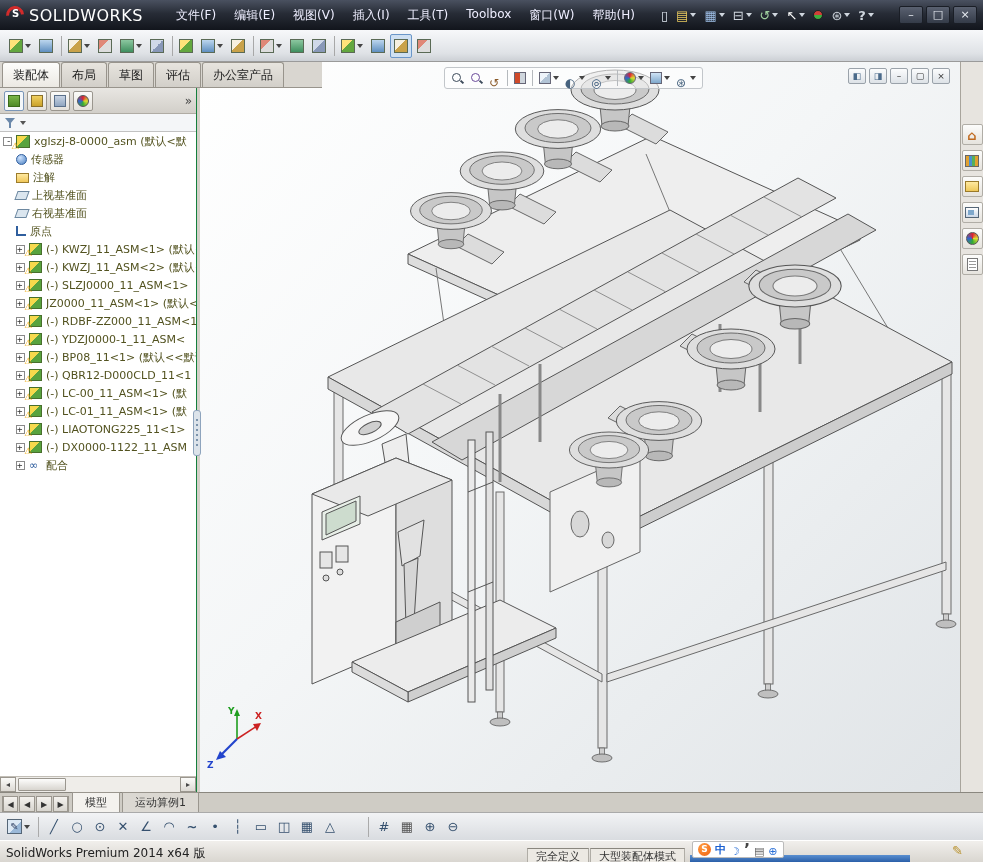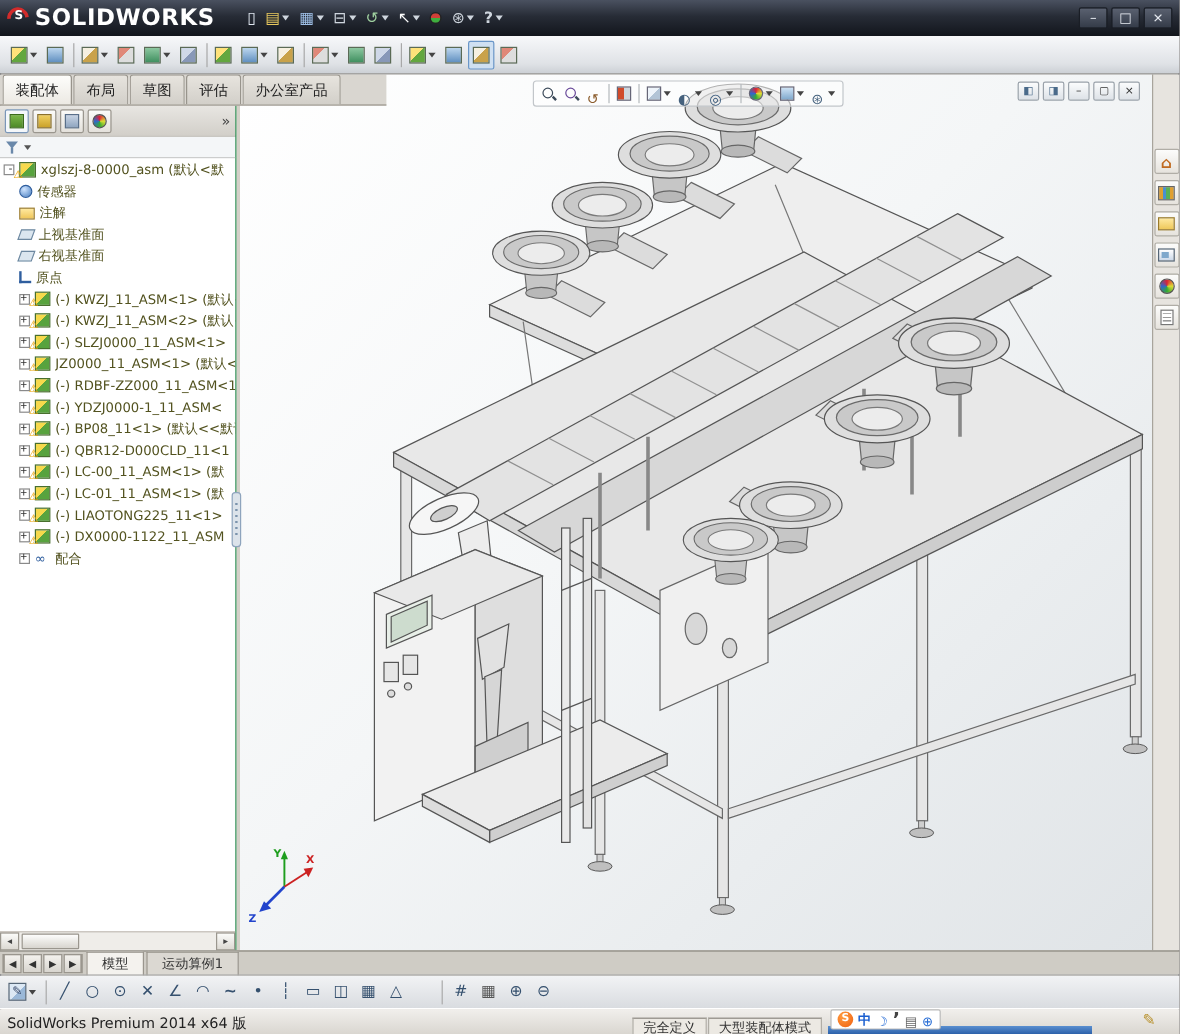--- a/index.html
+++ b/index.html
@@ -6,21 +6,21 @@
 html,body{width:983px;height:862px;overflow:hidden}
 body{font-family:"DejaVu Sans","Liberation Sans",sans-serif;background:#d4d0c8;position:relative}
 .app{position:absolute;inset:0;box-shadow:inset 0 0 0 1px #2a2f3a}
 i{font-style:normal;display:inline-block}
 
 
 .titlebar{position:absolute;left:0;top:0;width:983px;height:30px;background:linear-gradient(180deg,#4a5160 0%,#272c36 45%,#12151c 100%);display:flex;align-items:center;color:#fff;z-index:30}
 .brand{display:flex;align-items:center;gap:5px;padding:0 10px 0 6px}
 .ds-mark{width:18px;height:18px;border-radius:50%;border:3px solid transparent;border-left-color:#d22b2b;border-top-color:#d22b2b;transform:rotate(40deg);position:relative}
 .ds-mark i{position:absolute;left:2px;top:-1px;transform:rotate(-40deg);font-weight:bold;font-size:10px;color:#fff}
-.brand-text{font-weight:bold;font-size:19px;letter-spacing:.5px}
+.brand-text{font-weight:normal;font-size:16px;letter-spacing:.5px}
 .menubar{display:flex;margin-left:14px}
 .menu-item{font-size:12px;color:#eef;padding:4px 9px;cursor:default;white-space:nowrap}
 .tb-tools{display:flex;align-items:center;margin-left:14px;gap:2px}
 .tbtn{display:flex;align-items:center;height:22px;padding:0 3px;border-radius:2px}
 .tbtn .g{font-size:13px;color:#dfe6ef;line-height:1}
 .g-new:before{content:"▯"}.g-open:before{content:"▤";color:#e8c95e}.g-save:before{content:"▦";color:#9fc0e8}
 .g-print:before{content:"⊟";color:#cfd6de}.g-undo:before{content:"↺";color:#9fd09f}.g-sel:before{content:"↖";color:#fff}
 .g-reb{width:10px;height:10px;border-radius:50%;background:linear-gradient(#d04038 50%,#3fae3f 50%);border:1px solid #222}
 .g-opt:before{content:"⊛";color:#cfd6de}.g-help:before{content:"?";color:#cfd6de;font-weight:bold}
 .ddv{width:0;height:0;border-left:3px solid transparent;border-right:3px solid transparent;border-top:4px solid #cfd6de;margin-left:2px}
@@ -119,21 +119,21 @@
 .tp-home:before{content:"⌂";color:#c06a20;font-size:13px;font-weight:bold}
 .tp-lib{width:14px;height:12px;background:repeating-linear-gradient(90deg,#e0a030 0 3px,#4a90d0 3px 6px,#58b058 6px 9px);border:1px solid #666}
 .tp-folder{width:14px;height:11px;background:linear-gradient(#ffe9a0,#eec85a);border:1px solid #9a7a2a}
 .tp-pal{width:14px;height:11px;background:linear-gradient(#ffffff,#cbd8e8);border:1px solid #567;position:relative}
 .tp-pal:after{content:"";position:absolute;left:2px;top:2px;width:6px;height:5px;background:#7fa8cc}
 .tp-app{width:13px;height:13px;border-radius:50%;background:conic-gradient(#d23,#dd3,#3a3,#36c,#d23);border:1px solid #555}
 .tp-doc{width:11px;height:13px;background:#fff;border:1px solid #777;position:relative}
 .tp-doc:after{content:"";position:absolute;left:1px;top:2px;width:7px;height:7px;background:repeating-linear-gradient(#999 0 1px,transparent 1px 3px)}
 
 
-.modeltabs{position:absolute;left:0;top:792px;width:983px;height:20px;background:#cfccc5;border-top:1px solid #8a877f;display:flex;align-items:center;padding-left:2px;z-index:20}
+.modeltabs{position:absolute;left:0;top:792px;width:983px;height:20px;background:#cfccc5;border-top:1px solid #8a877f;display:flex;align-items:flex-end;padding-left:2px;z-index:20}
 .nav{width:16px;height:16px;background:linear-gradient(#f4f2ee,#d8d5cf);border:1px solid #9a968e;font-size:8px;color:#333;text-align:center;line-height:15px;margin-right:1px}
 .nav.first{border-left-width:2px}.nav.last{border-right-width:2px}
 .nav.prev:before,.nav.first:before{content:"◀"}.nav.next:before,.nav.last:before{content:"▶"}
 .mtab{font-size:11px;padding:2px 12px 2px;border:1px solid #9a968e;border-bottom:none;background:#dbd8d2;color:#333;margin-left:2px;white-space:nowrap}
 .mtab.active{background:#f4f2ee}
 
 
 .sketchbar{position:absolute;left:0;top:812px;width:983px;height:28px;background:linear-gradient(#f2f3f5,#d9dce0);border-top:1px solid #aaa;display:flex;align-items:center;padding-left:4px;z-index:20}
 .sk{display:flex;align-items:center;height:24px;padding:0 3px;margin-right:1px}
 .sk .g{font-size:13px;color:#35506e;line-height:1;width:16px;text-align:center}
@@ -167,20 +167,30 @@
 <body>
 
 <div class="app">
 
   <div class="titlebar">
     <div class="brand">
       <span class="ds-mark">
           <i>S</i>
         </span>
       <span class="brand-text">SOLIDWORKS</span>
+    </div>
+    <div class="menubar">
+      <span class="menu-item">文件(F)</span>
+      <span class="menu-item">编辑(E)</span>
+      <span class="menu-item">视图(V)</span>
+      <span class="menu-item">插入(I)</span>
+      <span class="menu-item">工具(T)</span>
+      <span class="menu-item">Toolbox</span>
+      <span class="menu-item">窗口(W)</span>
+      <span class="menu-item">帮助(H)</span>
     </div>
     <div class="tb-tools">
       <span class="tbtn">
           <i class="g g-new"></i>
         </span>
       <span class="tbtn">
           <i class="g g-open"></i>
           <i class="ddv"></i>
         </span>
       <span class="tbtn">

